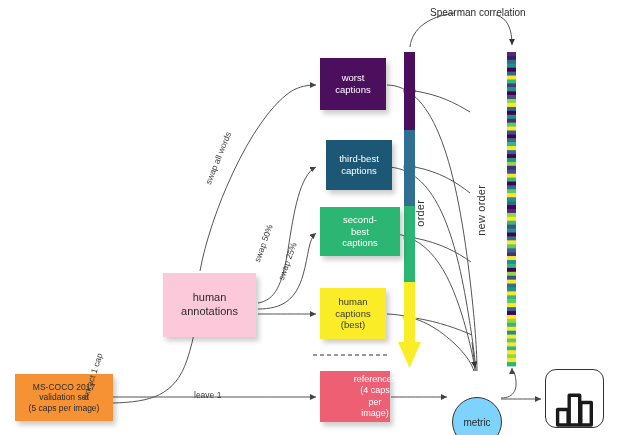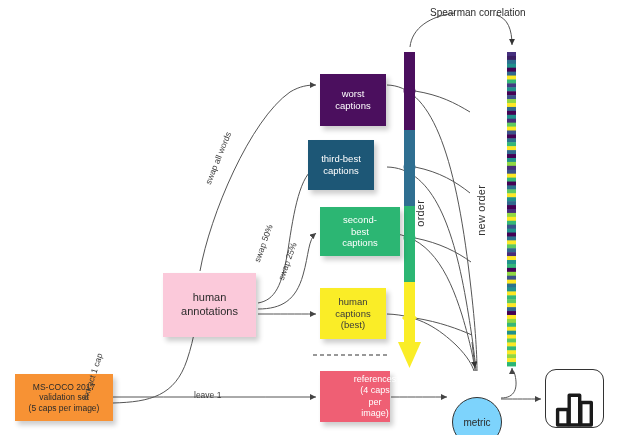--- a/index.html
+++ b/index.html
@@ -2,22 +2,22 @@
 <html><head>
 <meta charset="utf-8">
 <style>
   html,body{margin:0;padding:0;background:#ffffff;}
   body{width:623px;height:435px;overflow:hidden;font-family:"Liberation Sans","DejaVu Sans",sans-serif;}
   #canvas{position:relative;width:623px;height:435px;background:#fff;}
 
   .box{position:absolute;box-sizing:border-box;display:flex;align-items:center;justify-content:center;
        text-align:center;line-height:1.25;white-space:pre-line;
        box-shadow:3px 4px 5px rgba(0,0,0,0.20);}
-  .box-worst      {left:320px;top:58px; width:66px;height:52px;background:#4b0f5e;color:#ffffff;font-size:9.5px;margin-top:16px;}
-  .box-third      {left:308px;top:140px;width:66px;height:50px;background:#1d5776;color:#ffffff;font-size:9.5px;}
+  .box-worst      {left:320px;top:58px; width:66px;height:52px;background:#4b0f5e;color:#ffffff;font-size:9.5px;}
+  .box-third      {left:326px;top:140px;width:66px;height:50px;background:#1d5776;color:#ffffff;font-size:9.5px;}
   .box-second     {left:320px;top:207px;width:80px;height:49px;background:#2cb673;color:#ffffff;font-size:9.5px;}
   .box-human-best {left:320px;top:288px;width:66px;height:51px;background:#faed27;color:#3a3a3a;font-size:9.5px;}
   .box-references {left:320px;top:371px;width:70px;height:51px;background:#ef5f74;color:#ffffff;font-size:9px;padding-left:40px;}
   .box-human-ann  {left:163px;top:273px;width:93px;height:64px;background:#fbc9da;color:#2b2b2b;font-size:11px;}
   .box-coco       {left:15px;top:374px;width:98px;height:47px;background:#f79234;color:#2b2b2b;font-size:8.5px;}
 
   .svg-layer{position:absolute;left:0;top:0;width:623px;height:435px;}
 
   .lbl{position:absolute;color:#3a3a3a;font-size:8.5px;white-space:nowrap;}
   .lbl-rot{transform-origin:left top;}

